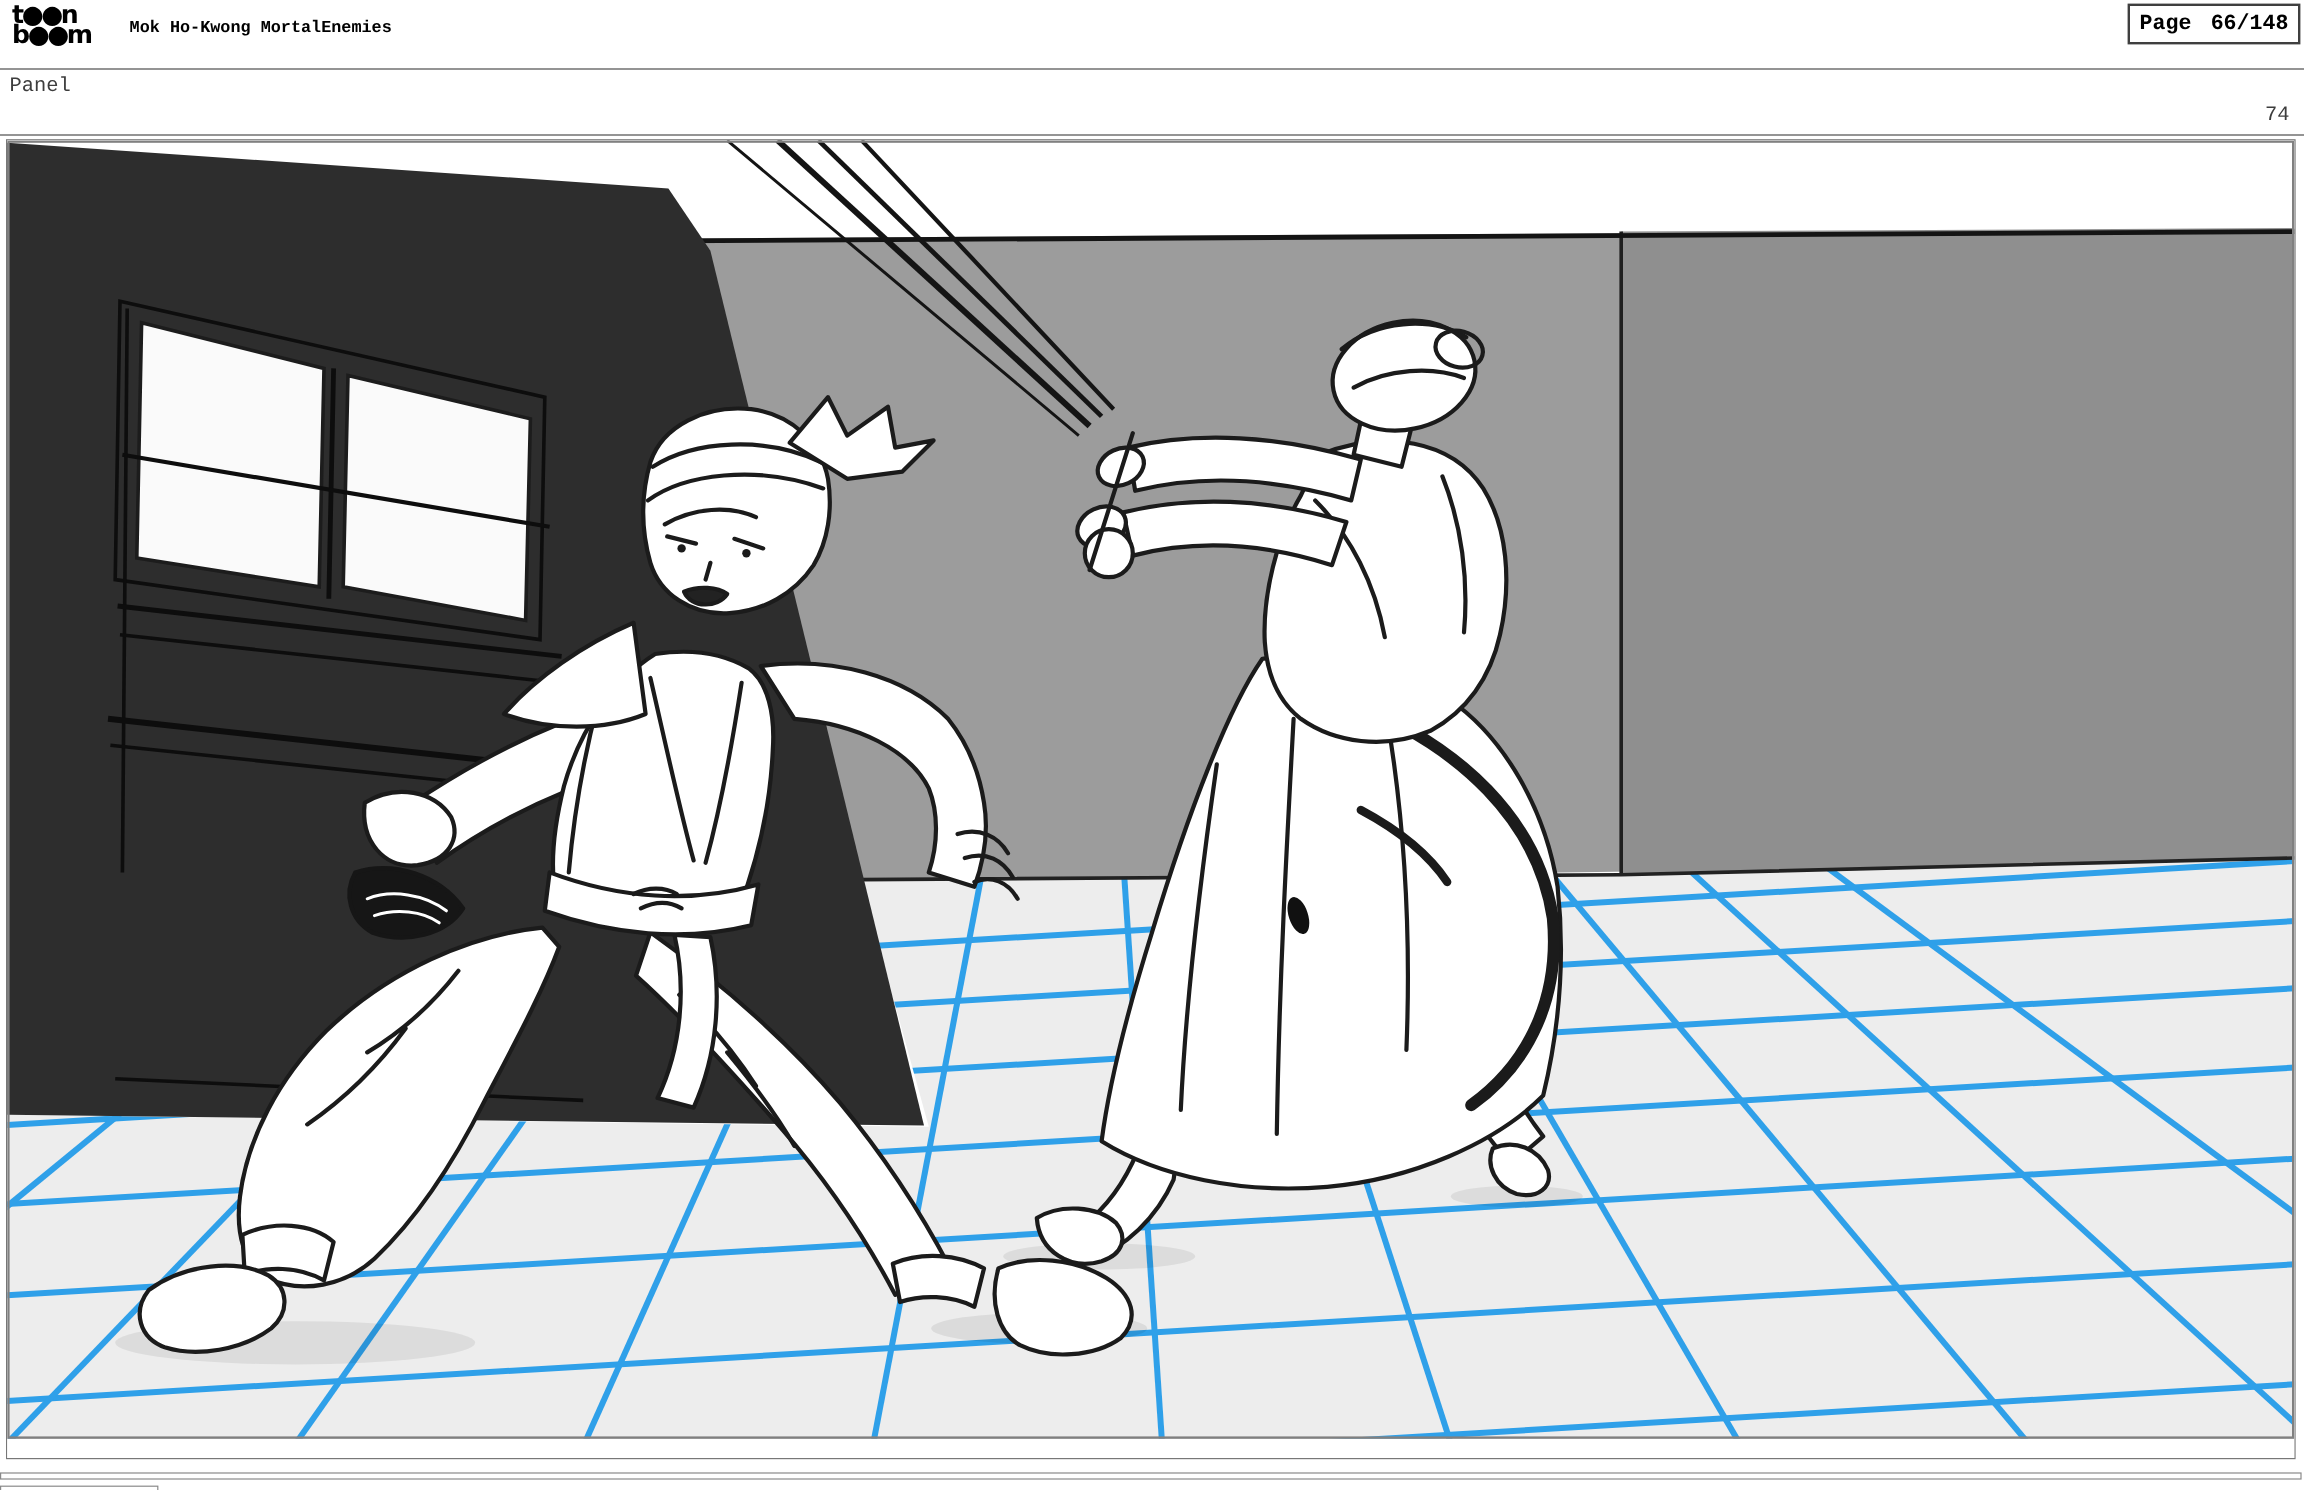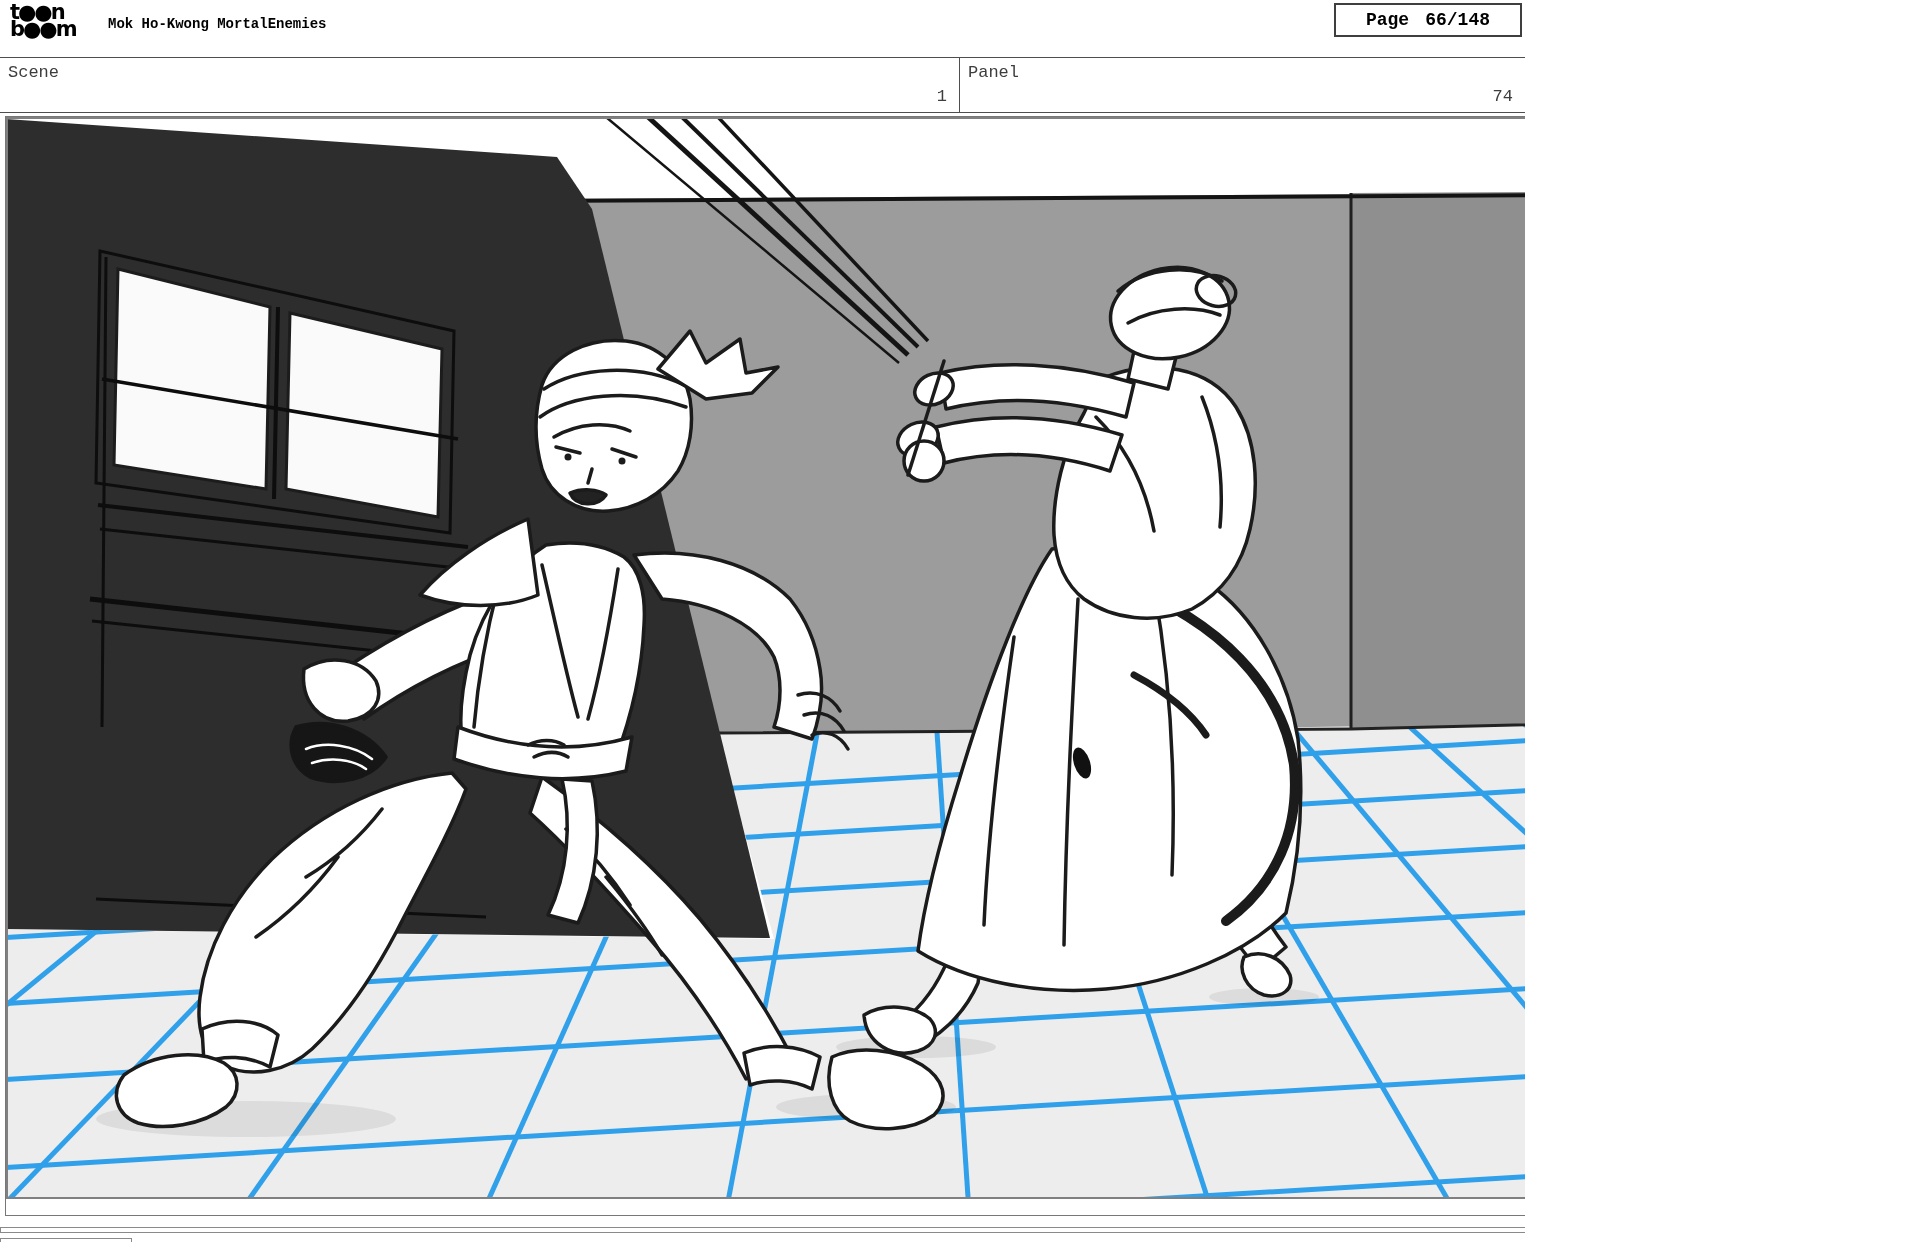--- a/index.html
+++ b/index.html
@@ -1,33 +1,33 @@
 <!DOCTYPE html>
 <html><head>
 <meta charset="utf-8">
 <style>
   html,body { margin:0; padding:0; background:#ffffff; }
   .page {
-    position:relative; width:1525px; height:1242px; background:#fff;
+    position:relative; width:1920px; height:1242px; background:#fff;
     overflow:hidden; font-family:"Liberation Mono", monospace; color:#000;
   }
   
   .header { position:absolute; top:0; left:0; right:0; height:57px; background:#fff; }
   .logo {
     position:absolute; left:10px; top:4px; font-family:"DejaVu Sans", sans-serif;
     font-weight:bold; font-size:21px; line-height:17px; letter-spacing:-2px; color:#000;
   }
   .logo div { white-space:pre; }
   .doc-title {
     position:absolute; left:108px; top:16px; font-weight:bold; font-size:14px;
     letter-spacing:0px; color:#000;
   }
   .page-box {
     position:absolute; right:3px; top:3px; border:2px solid #3f3f3f; background:#fff;
-    padding:5px 30px; font-weight:bold; font-size:18px; display:flex; gap:16px;
+    padding:5px 8px; font-weight:bold; font-size:18px; display:flex; gap:16px;
   }
   
   .fields {
     position:absolute; top:57px; left:0; right:0; height:56px; display:flex;
     border-top:1px solid #4e4e4e; border-bottom:1px solid #4e4e4e; background:#fff;
     box-sizing:border-box;
   }
   .field-cell { position:relative; height:100%; box-sizing:border-box; }
   .field-cell.scene { width:960px; border-right:1px solid #4e4e4e; }
   .field-cell.panel { flex:1; }
@@ -60,24 +60,20 @@
       <div>b●●m</div>
     </div>
     <div class="doc-title">Mok Ho-Kwong MortalEnemies</div>
     <div class="page-box">
       <span>Page</span>
       <span>66/148</span>
     </div>
   </div>
 
   <div class="fields">
-    <div class="field-cell scene">
-      <div class="field-label">Scene</div>
-      <div class="field-value">1</div>
-    </div>
     <div class="field-cell panel">
       <div class="field-label">Panel</div>
       <div class="field-value">74</div>
     </div>
   </div>
 
   <div class="board">
     <svg viewBox="0 0 1906 1098">
       <defs>
         <clipPath id="floorClip">

